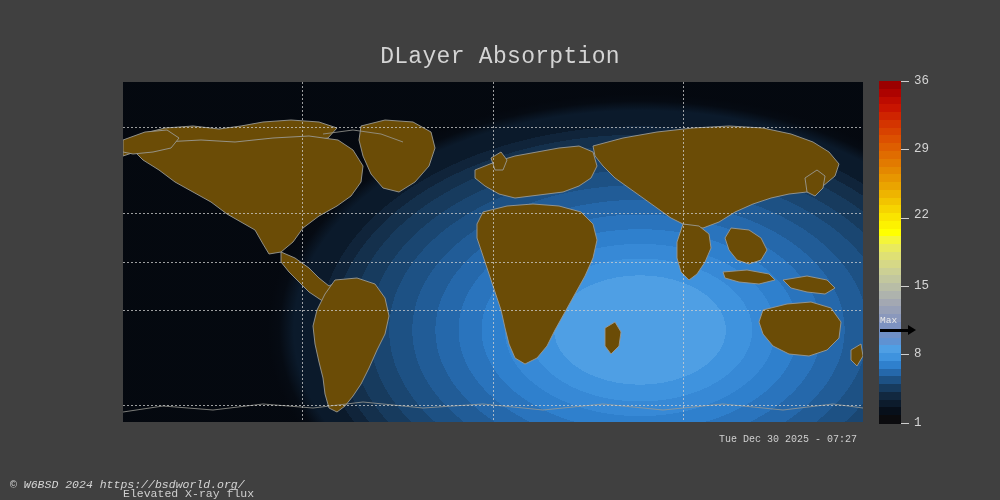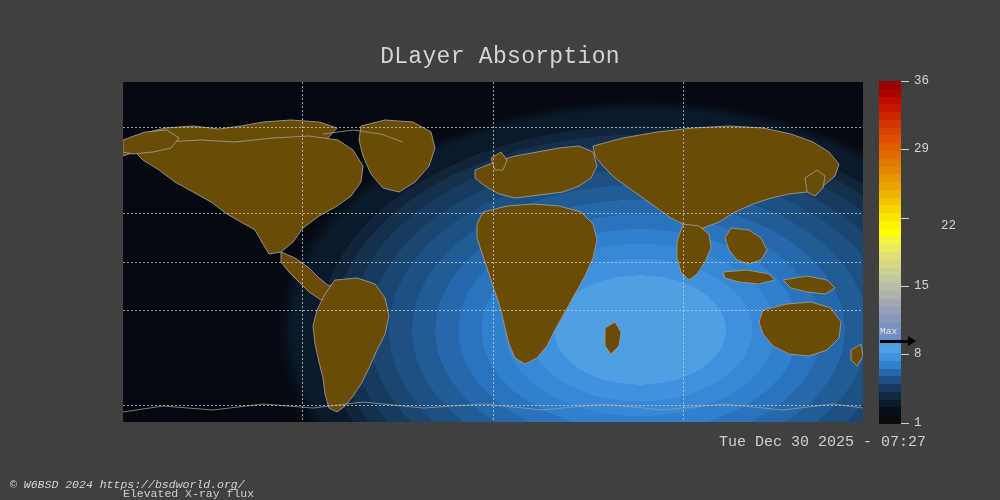--- a/index.html
+++ b/index.html
@@ -66,31 +66,31 @@
      background:repeating-linear-gradient(to bottom,#cfcfcf 0 2px,transparent 2px 4px);opacity:.75;}
 
   
   .cbar-wrap{position:absolute;left:879px;top:81px;width:22px;height:342px;}
   .cbar{position:absolute;inset:0;}
   .cbar-seg{position:absolute;left:0;width:22px;}
   .cbar-ticks{position:absolute;left:901px;top:70px;width:60px;height:364px;padding-left:44px;}
   .ctick{position:absolute;left:0;width:8px;height:1px;background:#cfcfcf;}
   .clabel{position:absolute;left:13px;font-size:12.5px;color:#d4d4d4;transform:translateY(-50%);}
   .cbar-title-pos{position:absolute;left:947px;top:430px;}
-  .maxmark{position:absolute;left:879px;top:316px;width:60px;height:26px;margin-top:11px;}
+  .maxmark{position:absolute;left:879px;top:316px;width:60px;height:26px;}
   .maxmark .mtxt{position:absolute;left:1px;top:0;font-size:9.5px;color:#e8e8e8;line-height:10px;}
   .maxmark .marrow{position:absolute;left:1px;top:13px;width:30px;height:3px;background:#000;}
   .maxmark .mhead{position:absolute;left:29px;top:9px;width:0;height:0;
      border-left:8px solid #000;border-top:5.5px solid transparent;border-bottom:5.5px solid transparent;}
 
   
   .note{position:absolute;left:123px;font-size:11.5px;color:#cfcfcf;}
   .note1{top:430px;}
   .note2{top:445px;margin-top:42px;}
-  .stamp{position:absolute;left:719px;top:434px;font-size:15px;color:#cfcfcf;}
+  .stamp{position:absolute;left:719px;top:434px;font-size:10px;color:#cfcfcf;}
   .credit{position:absolute;left:10px;top:478px;font-size:11.5px;color:#d4d4d4;font-style:italic;}
 </style>
 </head>
 <body>
 
 <div id="root">
 
   <div class="title">DLayer Absorption</div>
 
   <div class="map-frame">
@@ -192,21 +192,21 @@
         <div class="cbar-seg" style="top: 334.227px; height: 8.37273px; background: rgb(11, 11, 14);"></div>
       </div>
   </div>
 
   <div class="cbar-ticks">
     <div class="ctick" style="top:11px;"></div>
     <div class="clabel" style="top:11px;">36</div>
     <div class="ctick" style="top:79px;"></div>
     <div class="clabel" style="top:79px;">29</div>
     <div class="ctick" style="top:148px;"></div>
-    <div class="clabel" style="top:156px;margin-left:27px;">22</div>
+    <div class="clabel" style="top:145px;">22</div>
     <div class="ctick" style="top:216px;"></div>
     <div class="clabel" style="top:216px;">15</div>
     <div class="ctick" style="top:284px;"></div>
     <div class="clabel" style="top:284px;">8</div>
     <div class="ctick" style="top:353px;"></div>
     <div class="clabel" style="top:353px;">1</div>
   </div>
 
   <div class="cbar-title-pos">
     

